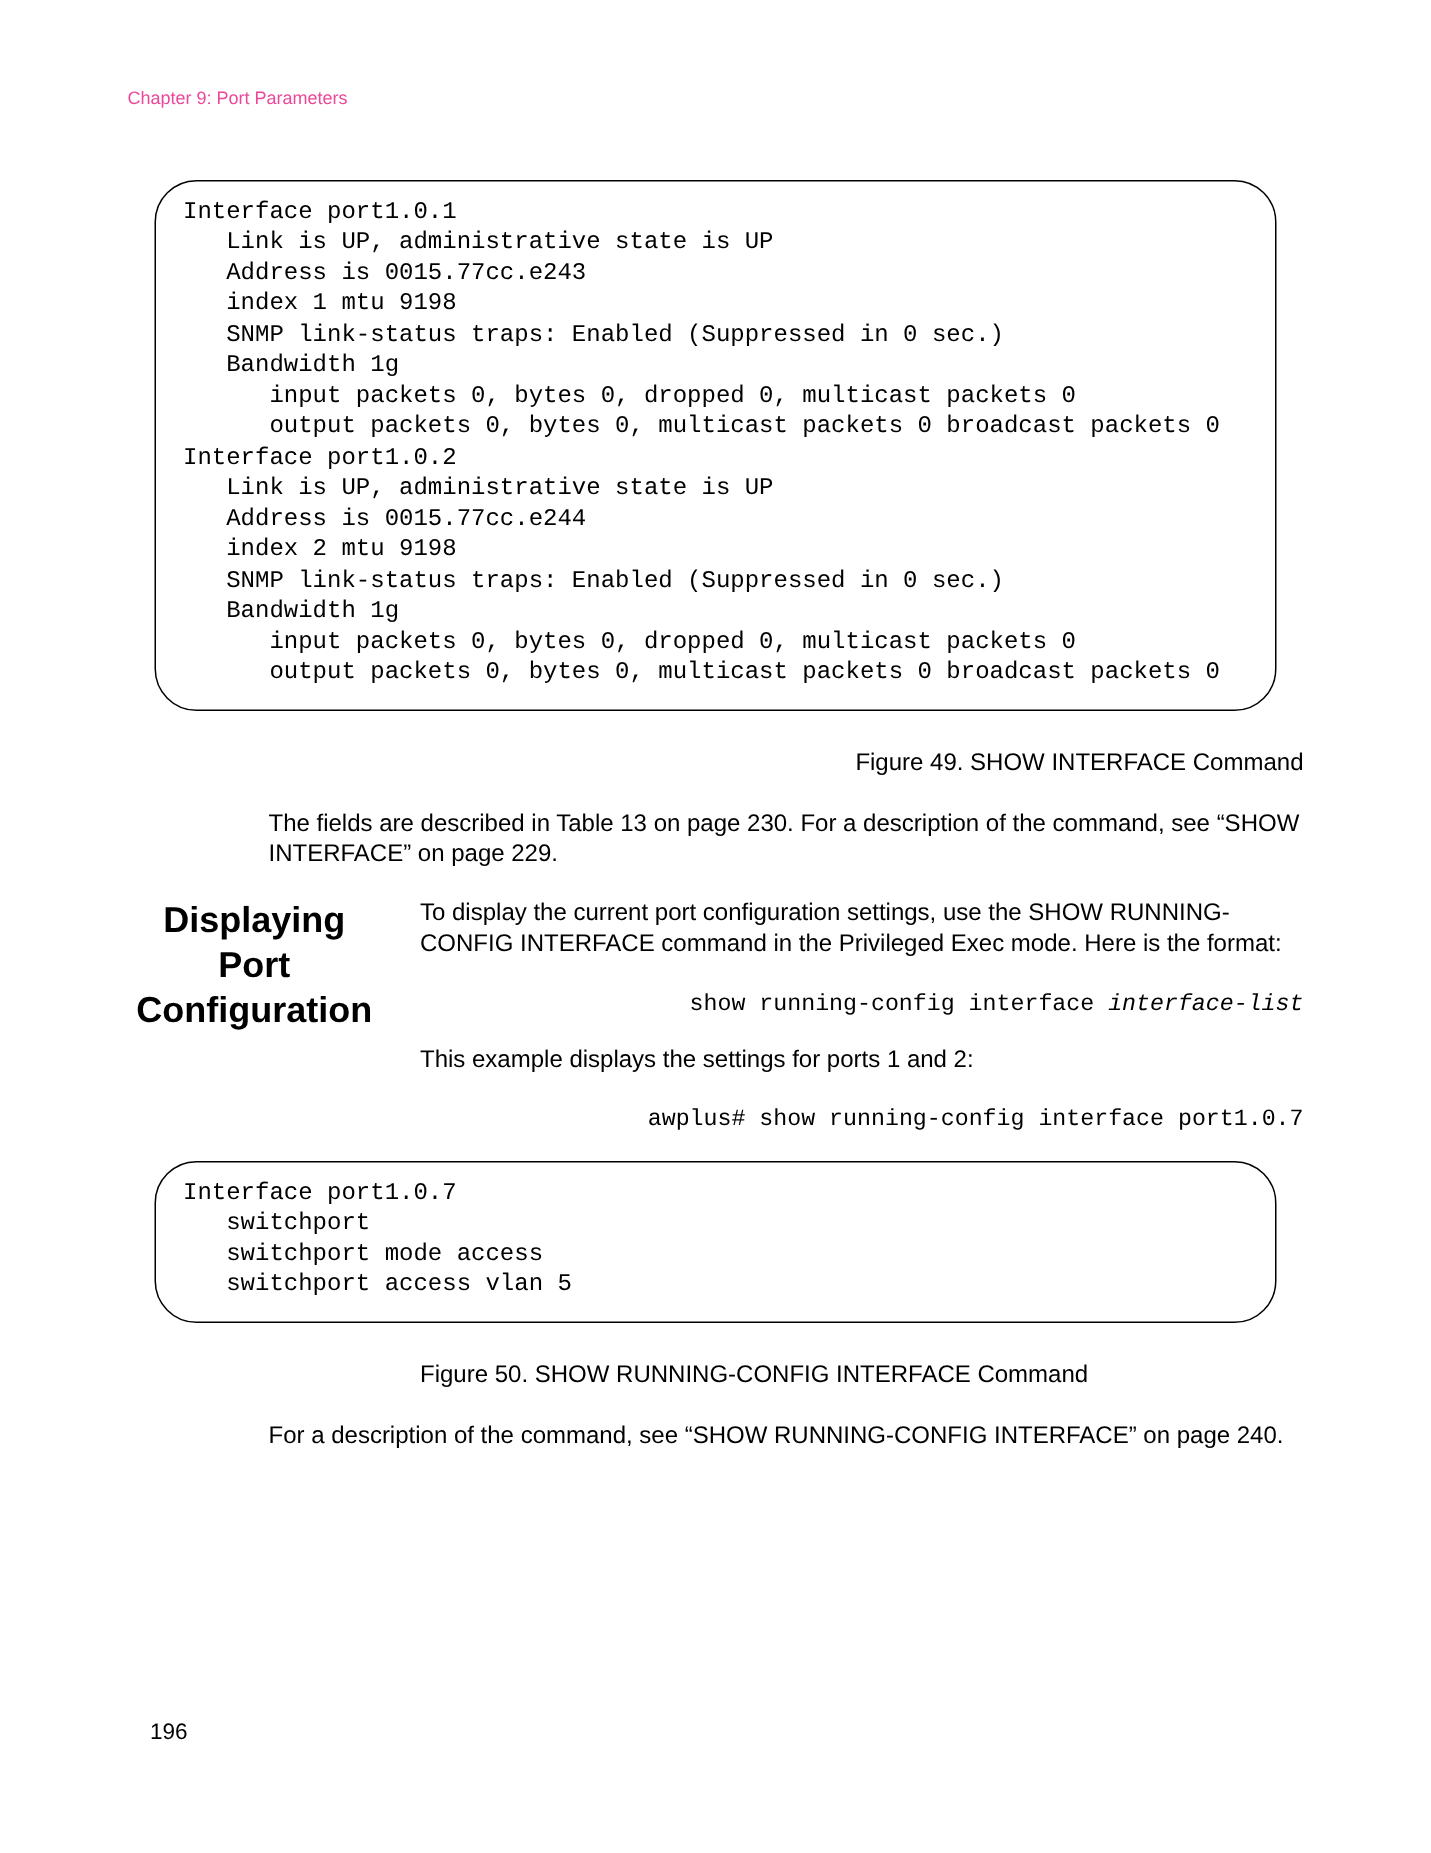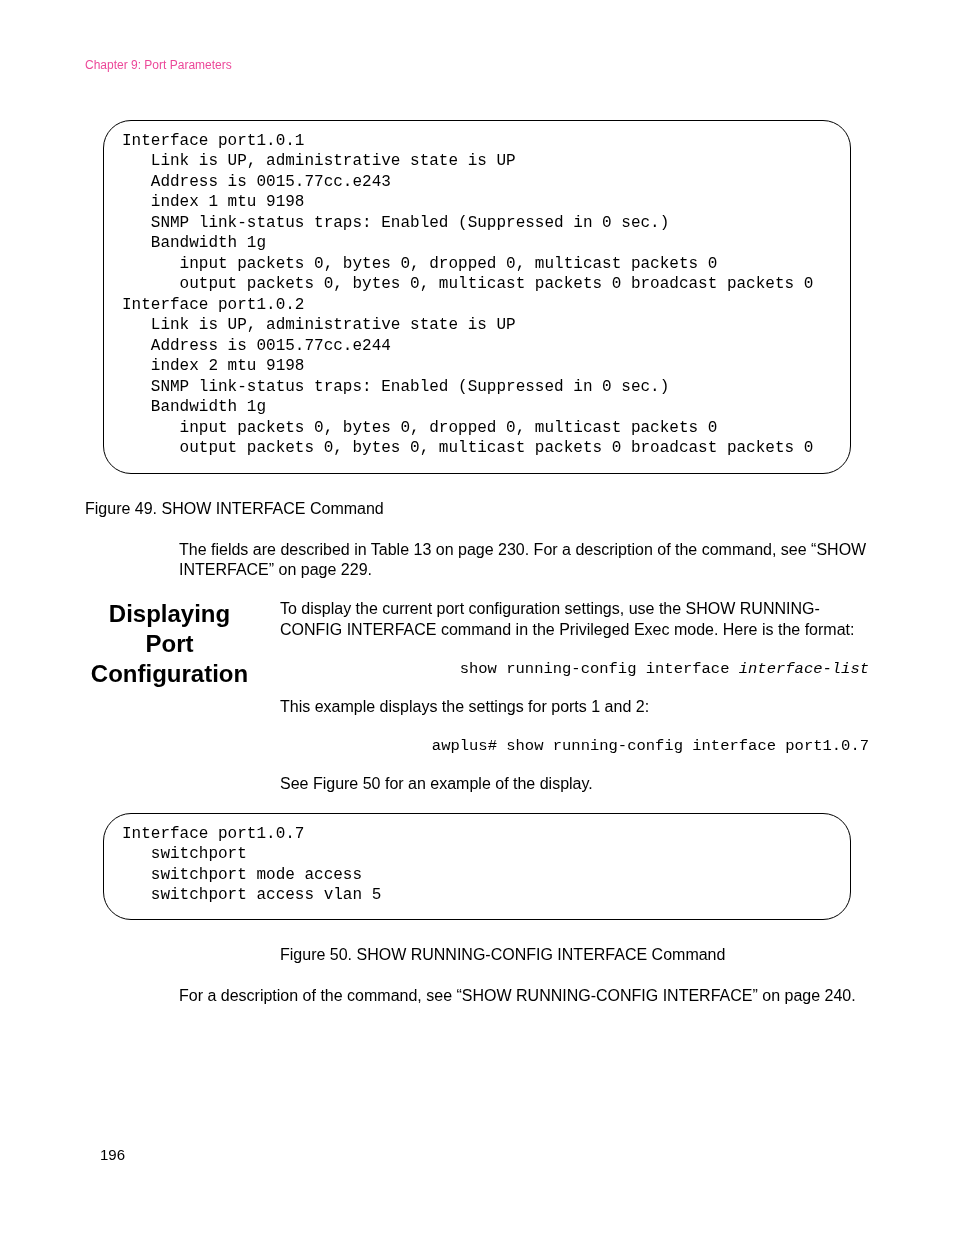--- a/index.html
+++ b/index.html
@@ -25,21 +25,21 @@
     border: 1.5px solid #000;
     border-radius: 28px;
     padding: 10px 18px 14px 18px;
     font-family: "Courier New", Courier, monospace;
     font-size: 16px;
     line-height: 1.28;
     white-space: pre;
     margin: 0 18px 0 18px;
   }
   .fig-caption {
-    text-align: left;
+    text-align: right;
     font-size: 16px;
     margin: 26px 0 22px 0;
   }
   .fig-caption-2 {
     margin-left: 195px;
     margin-top: 26px;
     margin-bottom: 22px;
     font-size: 16px;
     text-align: left;
   }
@@ -121,21 +121,20 @@
     <p>The fields are described in Table 13 on page 230. For a description of the command, see “SHOW INTERFACE” on page 229.</p>
   </div>
 
   <div class="section-row">
     <div class="side-head">Displaying Port Configuration</div>
     <div class="side-body">
       <p>To display the current port configuration settings, use the SHOW RUNNING-CONFIG INTERFACE command in the Privileged Exec mode. Here is the format:</p>
       <p class="mono"><span>show running-config interface </span><span class="mono-ital">interface-list</span></p>
       <p>This example displays the settings for ports 1 and 2:</p>
       <p class="mono">awplus# show running-config interface port1.0.7</p>
-      <p>See Figure 50 for an example of the display.</p>
     </div>
   </div>
 
   <div class="code-block">Interface port1.0.7
    switchport
    switchport mode access
    switchport access vlan 5
 </div>
 
   <div class="fig-caption-2">Figure 50. SHOW RUNNING-CONFIG INTERFACE Command</div>

